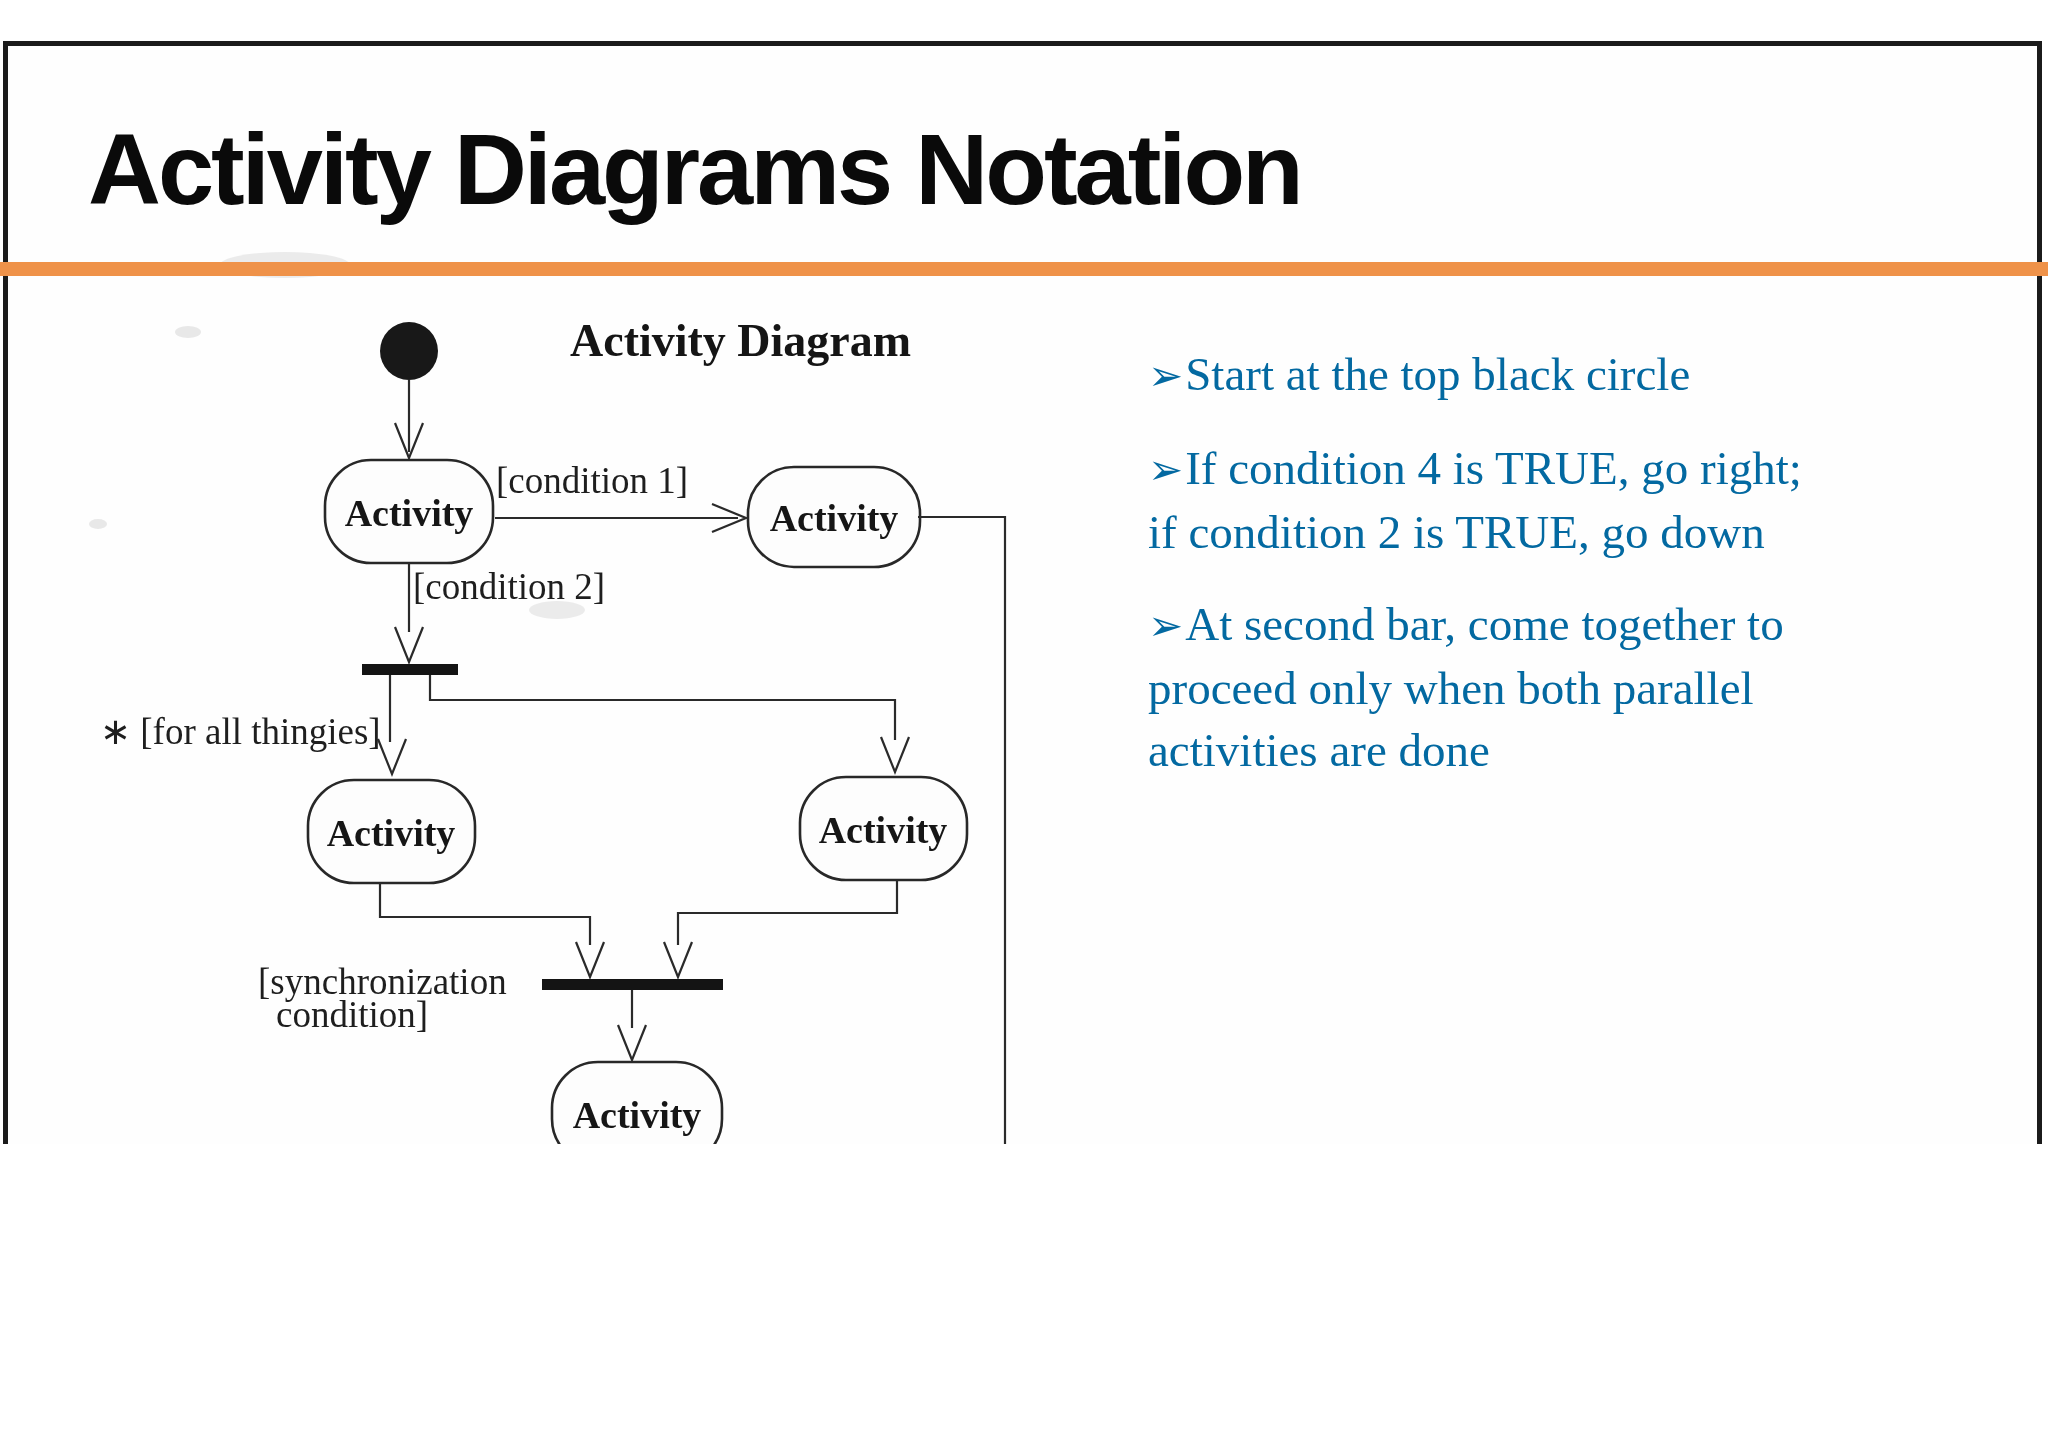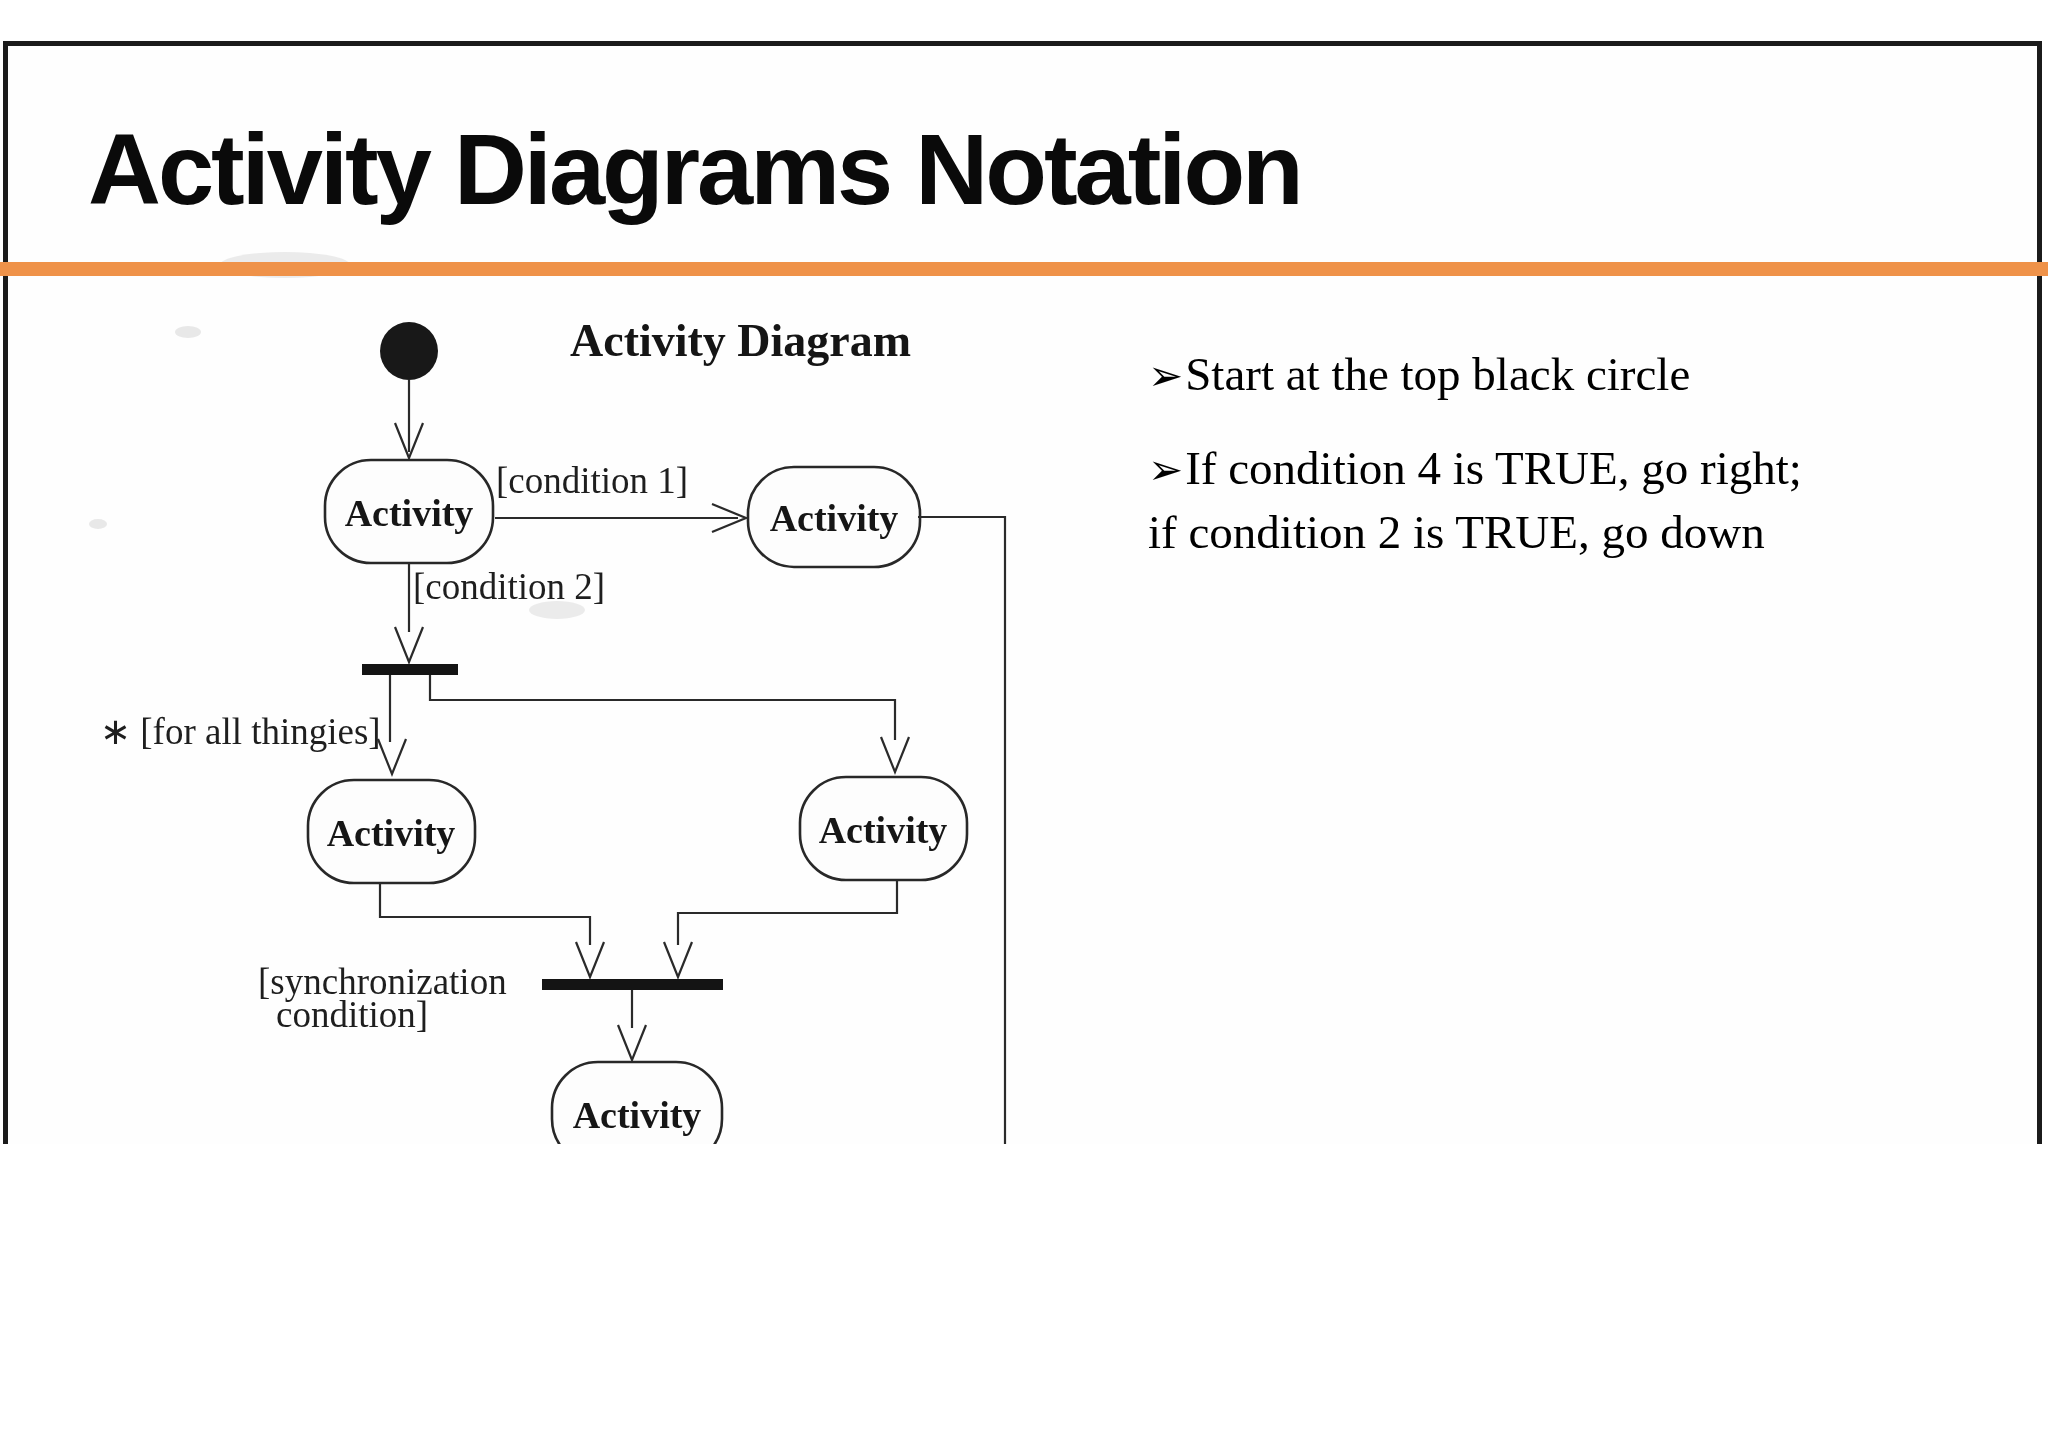--- a/index.html
+++ b/index.html
@@ -29,21 +29,21 @@
   .dbar{fill:#141414;stroke:none;}
   .dfill{fill:#181818;stroke:none;}
   .dlabel{font-family:"Liberation Serif",serif;font-size:37px;fill:#1e1e1e;}
   .dnode-label{font-family:"Liberation Serif",serif;font-weight:bold;font-size:38px;fill:#161616;text-anchor:middle;}
   .dheading{font-family:"Liberation Serif",serif;font-weight:bold;font-size:46px;fill:#151515;}
   .smudge{fill:#cfcfcf;}
   .bullets{
     position:absolute;left:1148px;top:343px;width:800px;z-index:4;
   }
   .bullet{
-    margin:0 0 30px 0;font-size:47px;line-height:62px;color:#000000;
+    margin:0 0 30px 0;font-size:47px;line-height:62px;color:#0369a1;
   }
   .bullet .glyph{
     font-family:"DejaVu Sans",sans-serif;font-size:42px;margin-right:2px;
   }
   .bullet .btext{white-space:pre-line;}
   .page-number{
     position:absolute;left:1904px;top:1324px;z-index:4;
     font-family:"Liberation Sans",sans-serif;font-size:31px;color:#1c1c1c;
   }
 </style>
@@ -124,17 +124,20 @@
     <polyline class="dline" points="618,1213 632,1248 646,1213"></polyline>
 
     <circle class="dnode-shape" cx="630" cy="1293" r="43"></circle>
     <circle class="dfill" cx="630" cy="1293" r="26"></circle>
   </svg>
 
   <div class="bullets">
     <p class="bullet"><span class="glyph">➢</span><span class="btext">Start at the top black circle</span></p>
     <p class="bullet"><span class="glyph">➢</span><span class="btext">If condition 4 is TRUE, go right;
 if condition 2 is TRUE, go down</span></p>
+    <p class="bullet"><span class="glyph">➢</span><span class="btext">At second bar, come together to
+proceed only when both parallel
+activities are done</span></p>
   </div>
 
   <div class="page-number">61</div>
 
 </div>
 
 </body></html>

